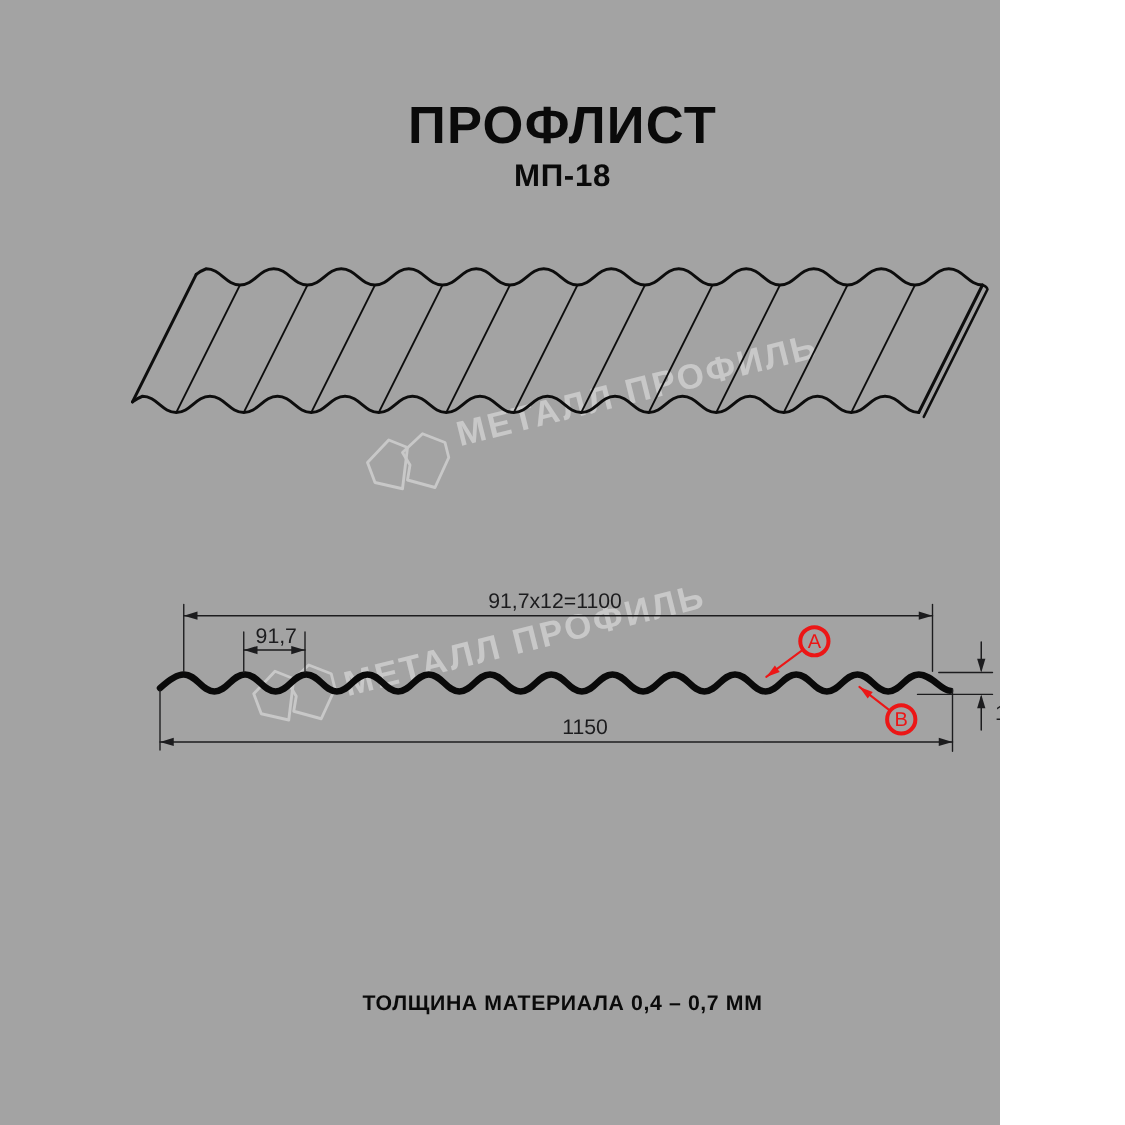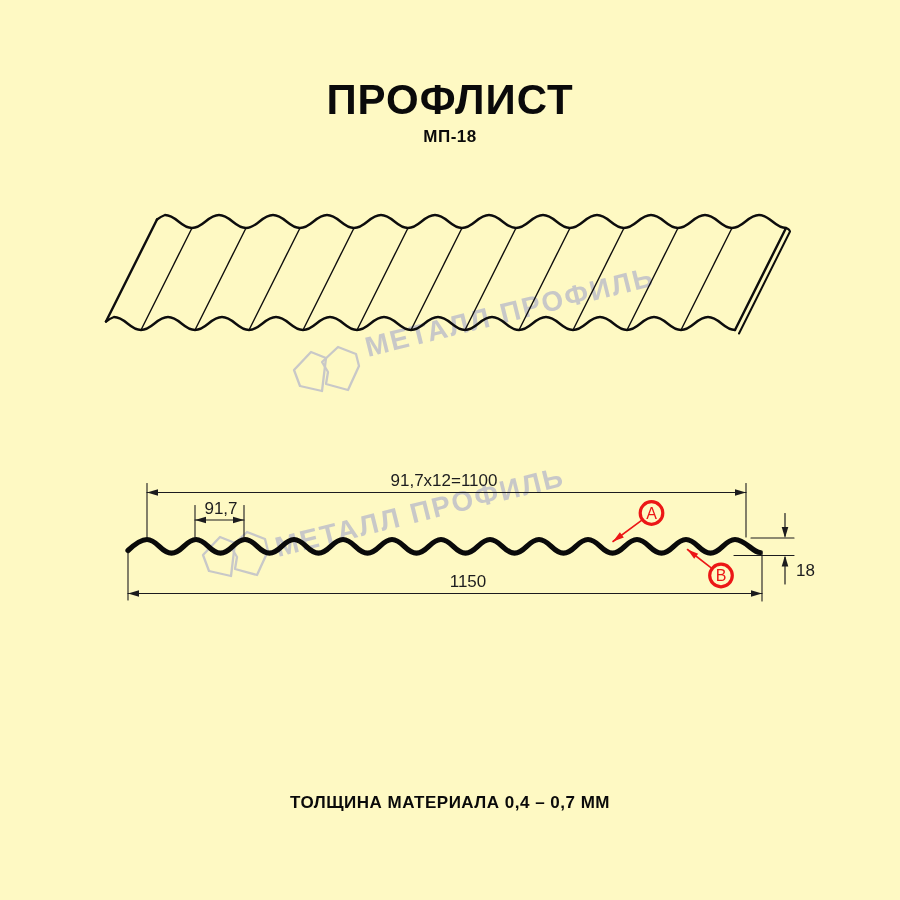--- a/index.html
+++ b/index.html
@@ -1,26 +1,26 @@
 <!DOCTYPE html>
 <html><head>
 <meta charset="utf-8">
 <style>
   html,body{margin:0;padding:0;background:#fff;}
   .canvas{
-    position:relative;width:900px;height:900px;background:#fef9c3;overflow:hidden;
+    position:relative;width:800px;height:900px;background:#a3a3a3;overflow:hidden;
     font-family:"Liberation Sans", sans-serif;
   }
   .title{
     position:absolute;left:0;top:76px;width:900px;text-align:center;
     font-size:42px;font-weight:700;letter-spacing:1px;color:#0a0a0a;
   }
   .subtitle{
     position:absolute;left:0;top:127px;width:900px;text-align:center;
-    font-size:17px;font-weight:700;letter-spacing:0.5px;color:#0a0a0a;
+    font-size:25px;font-weight:700;letter-spacing:0.5px;color:#0a0a0a;
   }
   .footer-note{
     position:absolute;left:0;top:793px;width:900px;text-align:center;
     font-size:17px;font-weight:700;letter-spacing:0.5px;color:#0a0a0a;
   }
   svg{position:absolute;left:0;top:0;}
   text.dim{font-family:"Liberation Sans",sans-serif;font-size:17px;fill:#1c1c1e;}
   text.wm{font-family:"Liberation Sans",sans-serif;font-size:28px;font-weight:700;letter-spacing:2px;}
   text.ab{font-family:"Liberation Sans",sans-serif;font-size:16px;}
 </style>

